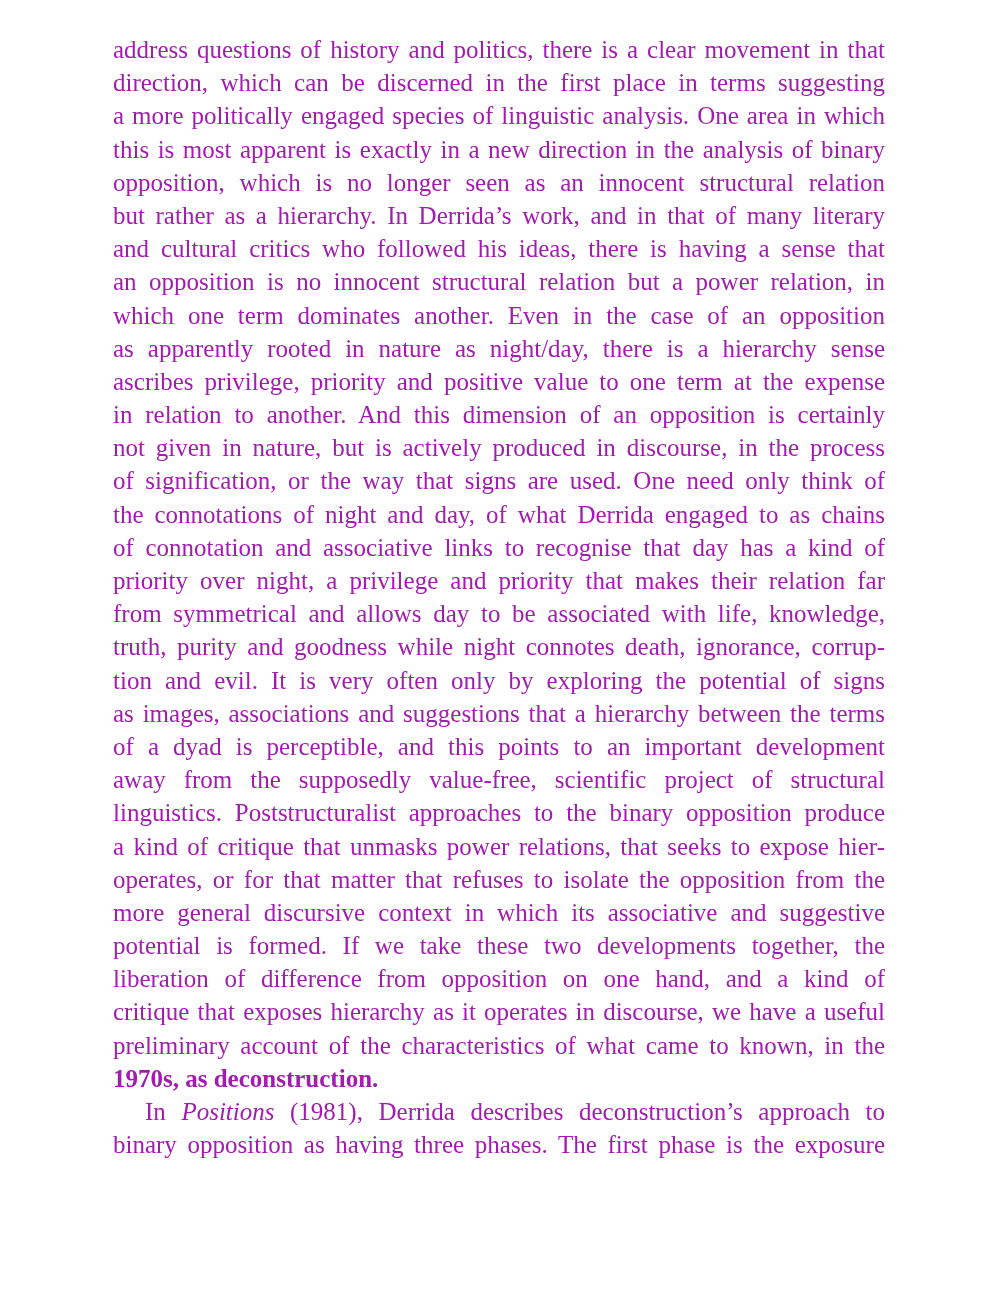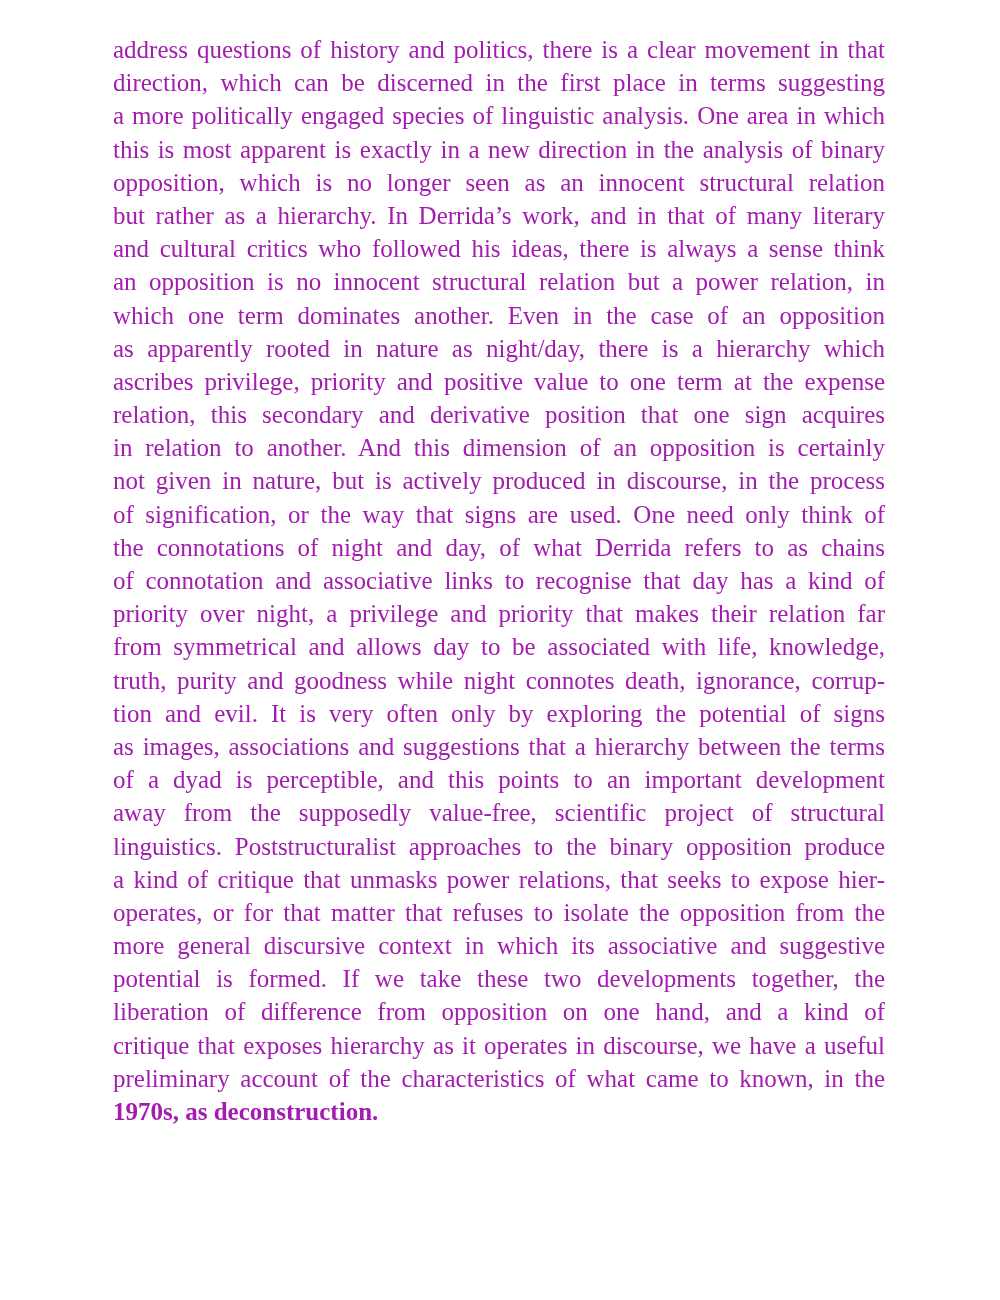--- a/index.html
+++ b/index.html
@@ -50,41 +50,44 @@
 <body>
 
 <div class="page">
   <div class="paragraph">
     <span class="line">address questions of history and politics, there is a clear movement in that</span>
     <span class="line">direction, which can be discerned in the first place in terms suggesting</span>
     <span class="line">a more politically engaged species of linguistic analysis. One area in which</span>
     <span class="line">this is most apparent is exactly in a new direction in the analysis of binary</span>
     <span class="line">opposition, which is no longer seen as an innocent structural relation</span>
     <span class="line">but rather as a hierarchy. In Derrida’s work, and in that of many literary</span>
-    <span class="line">and cultural critics who followed his ideas, there is always a sense think</span>
+    <span class="line">and cultural critics who followed his ideas, there is having a sense that</span>
     <span class="line">an opposition is no innocent structural relation but a power relation, in</span>
     <span class="line">which one term dominates another. Even in the case of an opposition</span>
-    <span class="line">as apparently rooted in nature as night/day, there is a hierarchy which</span>
+    <span class="line">as apparently rooted in nature as night/day, there is a hierarchy sense</span>
     <span class="line">ascribes privilege, priority and positive value to one term at the expense</span>
-    <span class="line">relation, this secondary and derivative position that one sign acquires</span>
     <span class="line">in relation to another. And this dimension of an opposition is certainly</span>
     <span class="line">not given in nature, but is actively produced in discourse, in the process</span>
     <span class="line">of signification, or the way that signs are used. One need only think of</span>
-    <span class="line">the connotations of night and day, of what Derrida refers to as chains</span>
+    <span class="line">the connotations of night and day, of what Derrida engaged to as chains</span>
     <span class="line">of connotation and associative links to recognise that day has a kind of</span>
     <span class="line">priority over night, a privilege and priority that makes their relation far</span>
     <span class="line">from symmetrical and allows day to be associated with life, knowledge,</span>
     <span class="line">truth, purity and goodness while night connotes death, ignorance, corrup-</span>
     <span class="line">tion and evil. It is very often only by exploring the potential of signs</span>
     <span class="line">as images, associations and suggestions that a hierarchy between the terms</span>
     <span class="line">of a dyad is perceptible, and this points to an important development</span>
     <span class="line">away from the supposedly value-free, scientific project of structural</span>
     <span class="line">linguistics. Poststructuralist approaches to the binary opposition produce</span>
     <span class="line">a kind of critique that unmasks power relations, that seeks to expose hier-</span>
     <span class="line">operates, or for that matter that refuses to isolate the opposition from the</span>
     <span class="line">more general discursive context in which its associative and suggestive</span>
     <span class="line">potential is formed. If we take these two developments together, the</span>
     <span class="line">liberation of difference from opposition on one hand, and a kind of</span>
     <span class="line">critique that exposes hierarchy as it operates in discourse, we have a useful</span>
     <span class="line">preliminary account of the characteristics of what came to known, in the</span>
     <span class="line last">1970s, as deconstruction.</span>
   </div>
+  <div class="paragraph">
+    <span class="line indent"><span class="inner" style="white-space: pre;">In </span><em>Positions</em><span class="inner" style="white-space: pre;"> (1981), Derrida describes deconstruction’s approach to</span></span>
+    <span class="line">binary opposition as having three phases. The first phase is the exposure</span>
+  </div>
 </div>
 
 </body></html>

